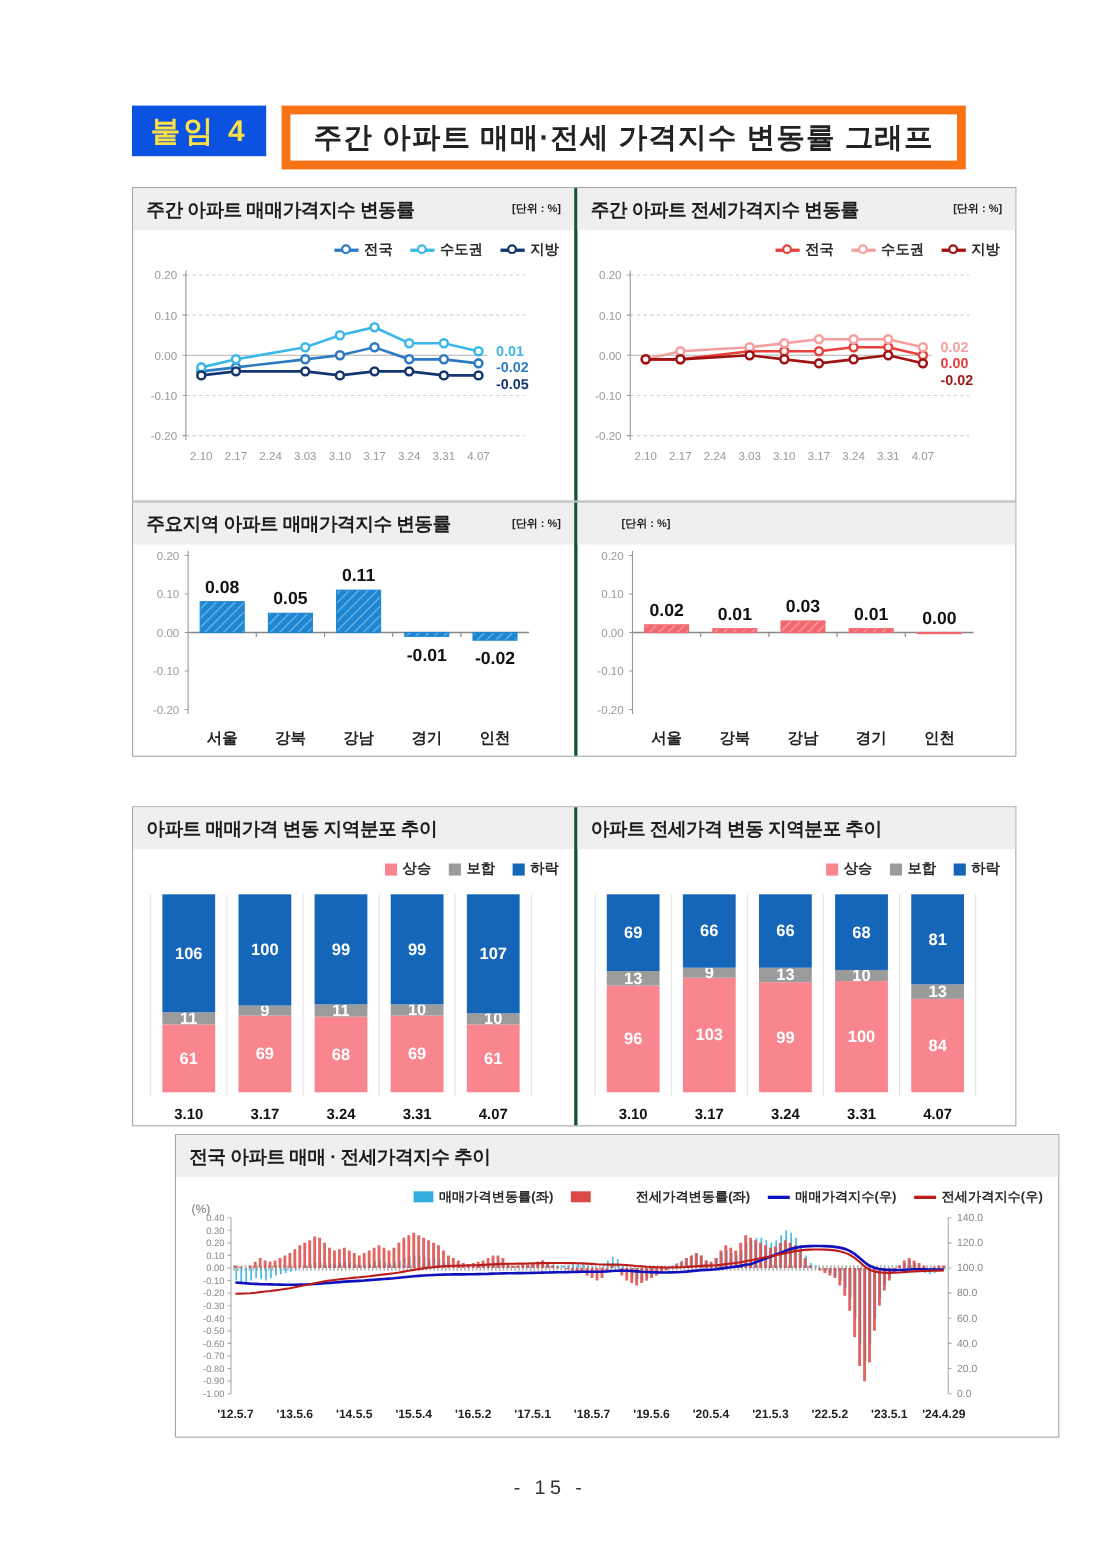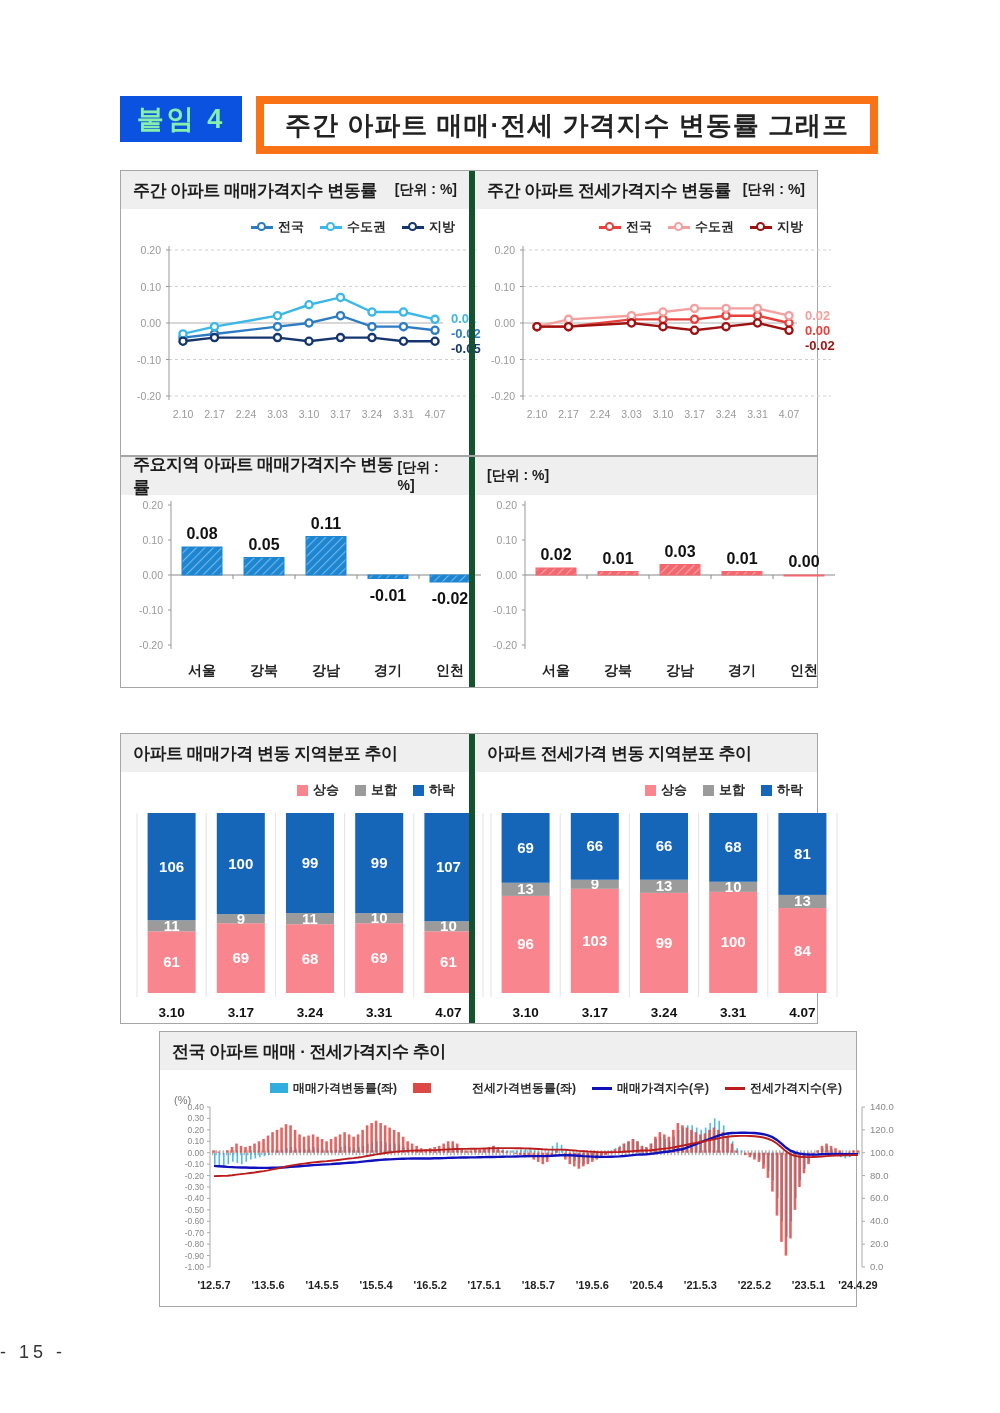--- a/index.html
+++ b/index.html
@@ -1,43 +1,43 @@
 <!DOCTYPE html>
 <html><head>
 <meta charset="utf-8">
 <style>
   html,body{margin:0;padding:0;}
   body{
     width:1000px;height:1413px;background:#ffffff;position:relative;
     font-family:"Liberation Sans","DejaVu Sans",sans-serif;color:#222;
   }
   .header-row{position:absolute;left:120px;top:96px;width:758px;display:flex;gap:14px;}
-  .badge{width:122px;height:46px;background:#0b52e0;color:#86efac;font-weight:bold;
+  .badge{width:122px;height:46px;background:#0b52e0;color:#fde047;font-weight:bold;
     font-size:27px;display:flex;align-items:center;justify-content:center;letter-spacing:3px;flex:none;}
   .title-box{flex:1;height:42px;border:8px solid #f97316;display:flex;align-items:center;
     justify-content:center;font-weight:bold;font-size:26px;letter-spacing:1px;}
-  .row{position:absolute;left:120px;width:698px;border:1px solid #a6a6a6;background:#fff;
+  .row{position:absolute;left:120px;width:804px;border:1px solid #a6a6a6;background:#fff;
     box-sizing:border-box;display:flex;}
   #row1{top:170px;height:286px;}
   #row2{top:456px;height:232px;}
   #row3{top:733px;height:291px;}
   #row4{top:1031px;height:276px;display:block;margin-left:39px;}
   .half{width:50%;box-sizing:border-box;position:relative;}
-  .half + .half{border-left:6px solid #14532d;}
+  .half + .half{border-left:3px solid #14532d;}
   .panel-title{background:#efefef;height:38px;display:flex;align-items:center;
     justify-content:space-between;padding:0 12px;}
   .panel-title .t{font-weight:bold;font-size:17px;color:#1c1c1c;letter-spacing:-0.5px;}
-  .panel-title .u{font-weight:bold;font-size:14px;color:#1c1c1c;}
+  .panel-title .u{font-weight:bold;font-size:10px;color:#1c1c1c;margin-left:28px;}
   .legend{display:flex;justify-content:flex-end;gap:16px;align-items:center;
     padding:7px 14px 0 0;height:22px;}
   .legend-item{display:flex;align-items:center;gap:5px;font-weight:bold;font-size:13px;color:#2b2b2b;}
   .chart{position:relative;}
   svg{display:block;}
   .pct-label{position:absolute;left:14px;top:62px;font-size:11px;color:#777;}
-  .footer{position:absolute;left:0;top:1342px;width:100%;text-align:left;
+  .footer{position:absolute;left:0;top:1342px;width:100%;text-align:center;
     font-size:18px;color:#333;letter-spacing:4px;}
 </style>
 </head>
 <body>
 
 <div class="header-row">
   <div class="badge">붙임 4</div>
   <div class="title-box">주간 아파트 매매·전세 가격지수 변동률 그래프</div>
 </div>
 

